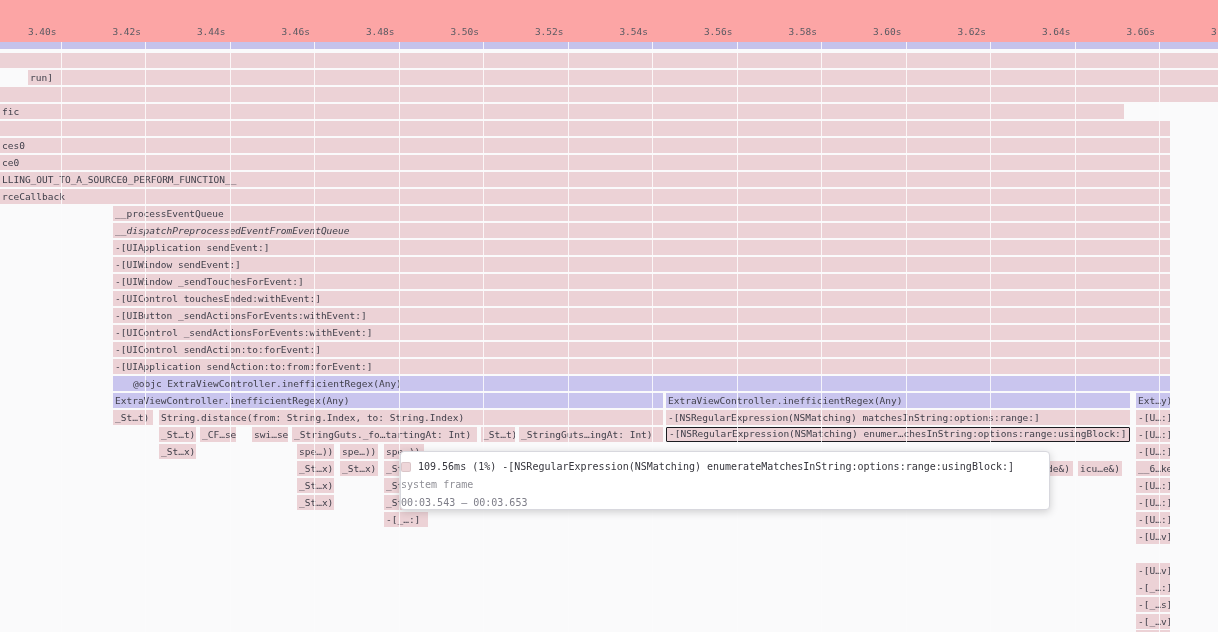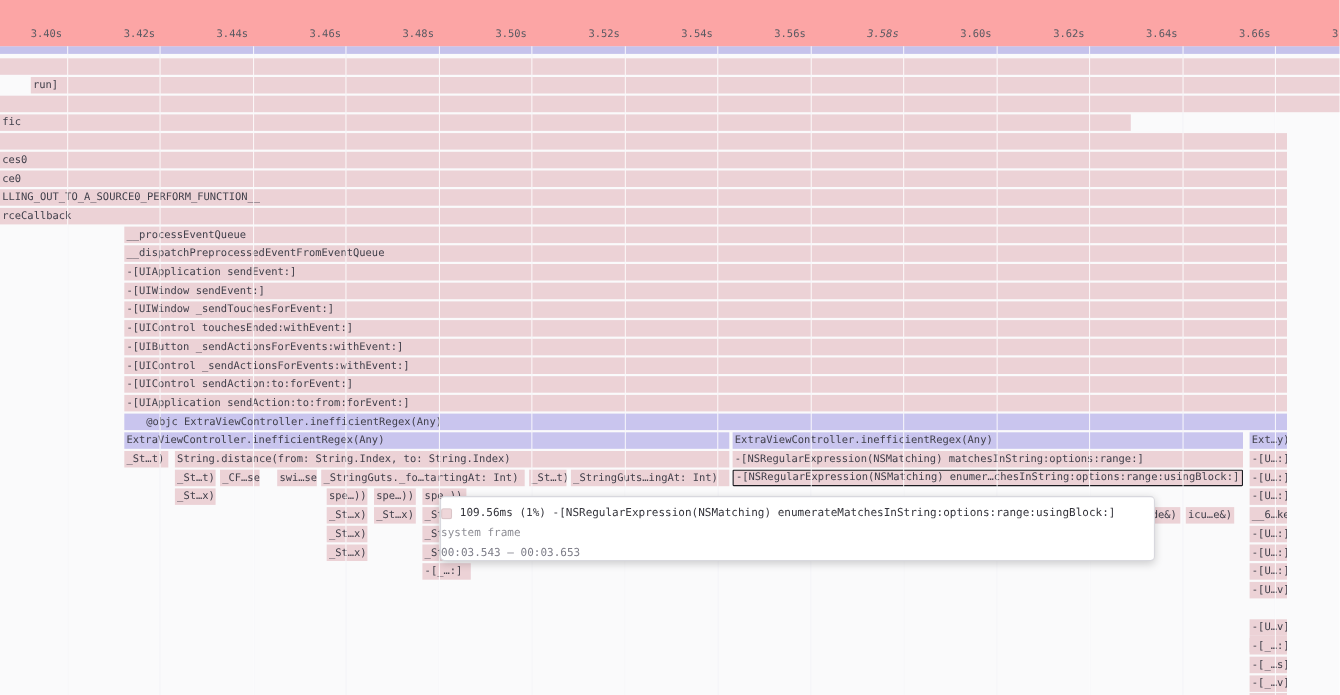--- a/index.html
+++ b/index.html
@@ -55,40 +55,40 @@
   <div id="ruler">
       <div class="tick" style="left: -29.5px;">3.40s</div>
       <div class="tick" style="left: 55px;">3.42s</div>
       <div class="tick" style="left: 139.5px;">3.44s</div>
       <div class="tick" style="left: 224px;">3.46s</div>
       <div class="tick" style="left: 308.5px;">3.48s</div>
       <div class="tick" style="left: 393px;">3.50s</div>
       <div class="tick" style="left: 477.5px;">3.52s</div>
       <div class="tick" style="left: 562px;">3.54s</div>
       <div class="tick" style="left: 646.5px;">3.56s</div>
-      <div class="tick" style="left: 731px; font-style: italic;">3.58s</div>
+      <div class="tick" style="left: 731px;">3.58s</div>
       <div class="tick" style="left: 815.5px;">3.60s</div>
       <div class="tick" style="left: 900px;">3.62s</div>
       <div class="tick" style="left: 984.5px;">3.64s</div>
       <div class="tick" style="left: 1069px;">3.66s</div>
       <div class="tick" style="left: 1153.5px;">3.68s</div>
     </div>
   <div id="strip"></div>
   <div id="rows-layer">
       <div class="block" style="left: 0px; top: 53px; width: 1218px; height: 15px;"></div>
       <div class="block" style="left: 0px; top: 70px; width: 1218px; height: 15px; margin-left: 28px;">run]</div>
       <div class="block" style="left: 0px; top: 87px; width: 1218px; height: 15px;"></div>
-      <div class="block" style="left: 0px; top: 104px; width: 1028px; height: 15px;">fic</div>
+      <div class="block" style="left: 0px; top: 104px; width: 1124px; height: 15px;">fic</div>
       <div class="block" style="left: 0px; top: 121px; width: 1170px; height: 15px;"></div>
       <div class="block" style="left: 0px; top: 138px; width: 1170px; height: 15px;">ces0</div>
       <div class="block" style="left: 0px; top: 155px; width: 1170px; height: 15px;">ce0</div>
       <div class="block" style="left: 0px; top: 172px; width: 1170px; height: 15px;">LLING_OUT_TO_A_SOURCE0_PERFORM_FUNCTION__</div>
       <div class="block" style="left: 0px; top: 189px; width: 1170px; height: 15px;">rceCallback</div>
       <div class="block" style="left: 113px; top: 206px; width: 1057px; height: 15px;">__processEventQueue</div>
-      <div class="block" style="left: 113px; top: 223px; width: 1057px; height: 15px;">__dispatchPreprocessedEventFromEventQueue</div>
+      <div class="block" style="left: 113px; top: 223px; width: 1057px; height: 15px; font-style: italic;">__dispatchPreprocessedEventFromEventQueue</div>
       <div class="block" style="left: 113px; top: 240px; width: 1057px; height: 15px;">-[UIApplication sendEvent:]</div>
       <div class="block" style="left: 113px; top: 257px; width: 1057px; height: 15px;">-[UIWindow sendEvent:]</div>
       <div class="block" style="left: 113px; top: 274px; width: 1057px; height: 15px;">-[UIWindow _sendTouchesForEvent:]</div>
       <div class="block" style="left: 113px; top: 291px; width: 1057px; height: 15px;">-[UIControl touchesEnded:withEvent:]</div>
       <div class="block" style="left: 113px; top: 308px; width: 1057px; height: 15px;">-[UIButton _sendActionsForEvents:withEvent:]</div>
       <div class="block" style="left: 113px; top: 325px; width: 1057px; height: 15px;">-[UIControl _sendActionsForEvents:withEvent:]</div>
       <div class="block" style="left: 113px; top: 342px; width: 1057px; height: 15px;">-[UIControl sendAction:to:forEvent:]</div>
       <div class="block" style="left: 113px; top: 359px; width: 1057px; height: 15px;">-[UIApplication sendAction:to:from:forEvent:]</div>
       <div class="block purple" style="left: 113px; top: 376px; width: 1057px; height: 15px; padding-left: 20px;">@objc ExtraViewController.inefficientRegex(Any)</div>
       <div class="block purple" style="left: 113px; top: 393px; width: 550px; height: 15px;">ExtraViewController.inefficientRegex(Any)</div>

